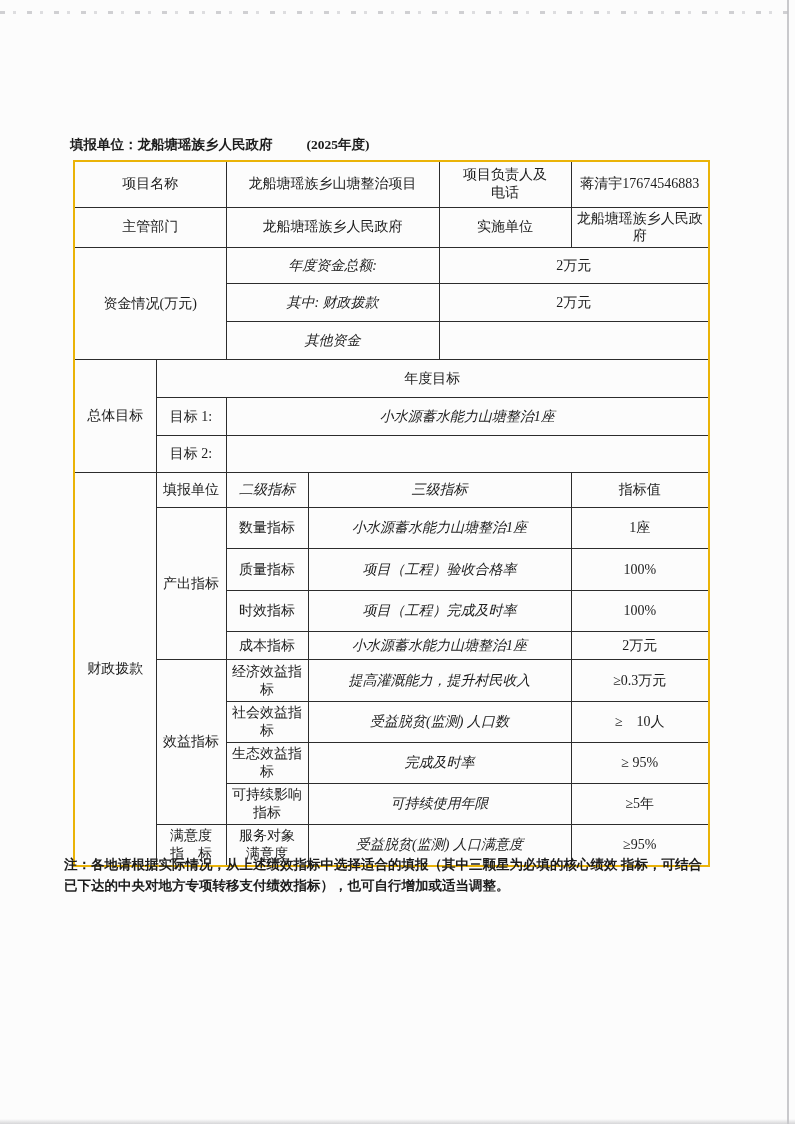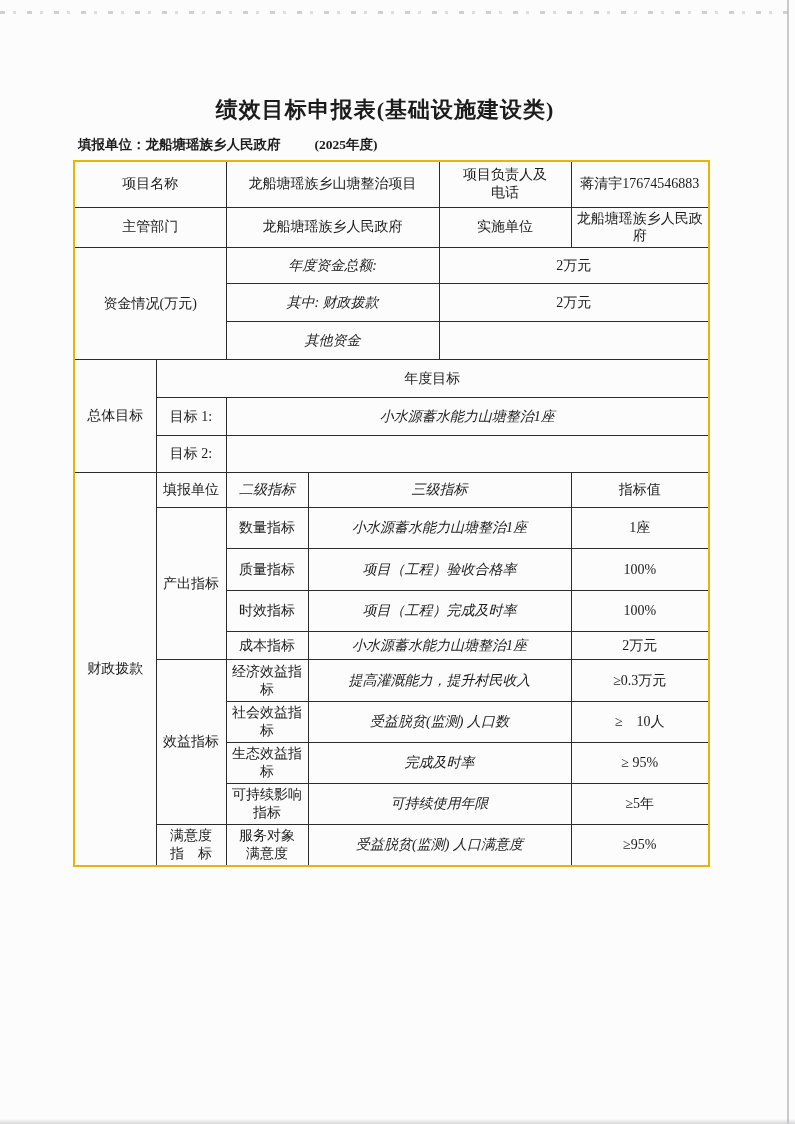--- a/index.html
+++ b/index.html
@@ -26,21 +26,21 @@
     background:linear-gradient(#ffffff00,#c9c9cc); opacity:.75;
   }
   .form-title {
     position:absolute; top:95px; left:68px; width:634px;
     text-align:center;
     font-size:22px; font-weight:700; letter-spacing:1px;
     white-space:nowrap;
   }
   .unit-line {
     position:absolute; top:136px; left:70px; width:640px;
-    font-size:13.5px; font-weight:600; white-space:nowrap;margin-left:8px;
+    font-size:13.5px; font-weight:600; white-space:nowrap;
   }
   .unit-line .year { margin-left:34px; }
   table.form {
     position:absolute; top:160px; left:73px;
     width:635px;
     border-collapse:collapse; table-layout:fixed;
     border:2px solid #eab308;
   }
   table.form td {
     border:1px solid #2c2c2c;
@@ -64,21 +64,20 @@
   }
 </style>
 </head>
 <body>
 
 <div class="sheet">
   <div class="scan-noise-top"></div>
   <div class="scan-edge-right"></div>
   <div class="scan-edge-bottom"></div>
 
-  <div class="form-title">绩效目标申报表(基础设施建设类)</div>
 
   <div class="unit-line">
     <span>填报单位：龙船塘瑶族乡人民政府</span><span class="year">(2025年度)</span>
   </div>
 
   <table class="form">
     <colgroup>
       <col style="width:82px">
         <col style="width:70px">
         <col style="width:82px">
@@ -182,13 +181,15 @@
         <td>满意度
 指　标</td>
         <td>服务对象
 满意度</td>
         <td colspan="2" class="tl">受益脱贫(监测) 人口满意度</td>
         <td>≥95%</td>
       </tr>
     </tbody>
   </table>
 
+  <div class="footnote">注：各地请根据实际情况，从上述绩效指标中选择适合的填报（其中三颗星为必填的核心绩效 指标，可结合
+已下达的中央对地方专项转移支付绩效指标），也可自行增加或适当调整。</div>
 </div>
 
 </body></html>

